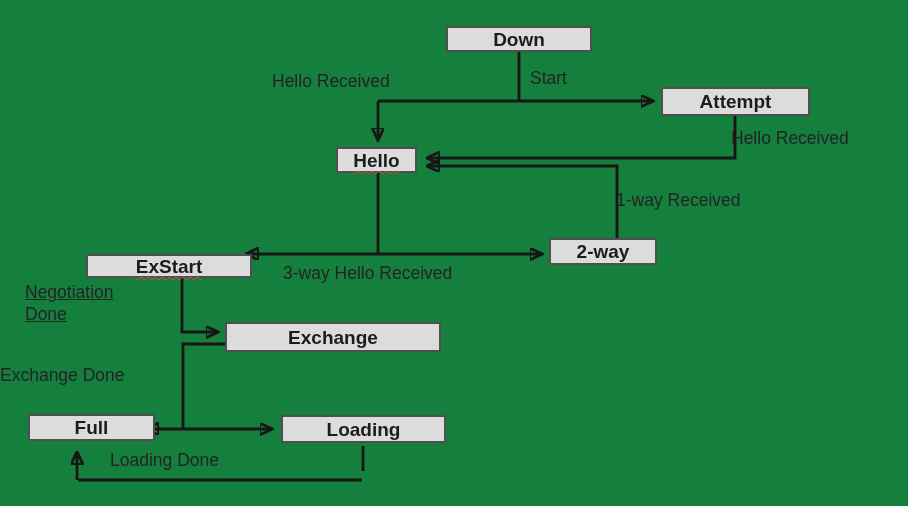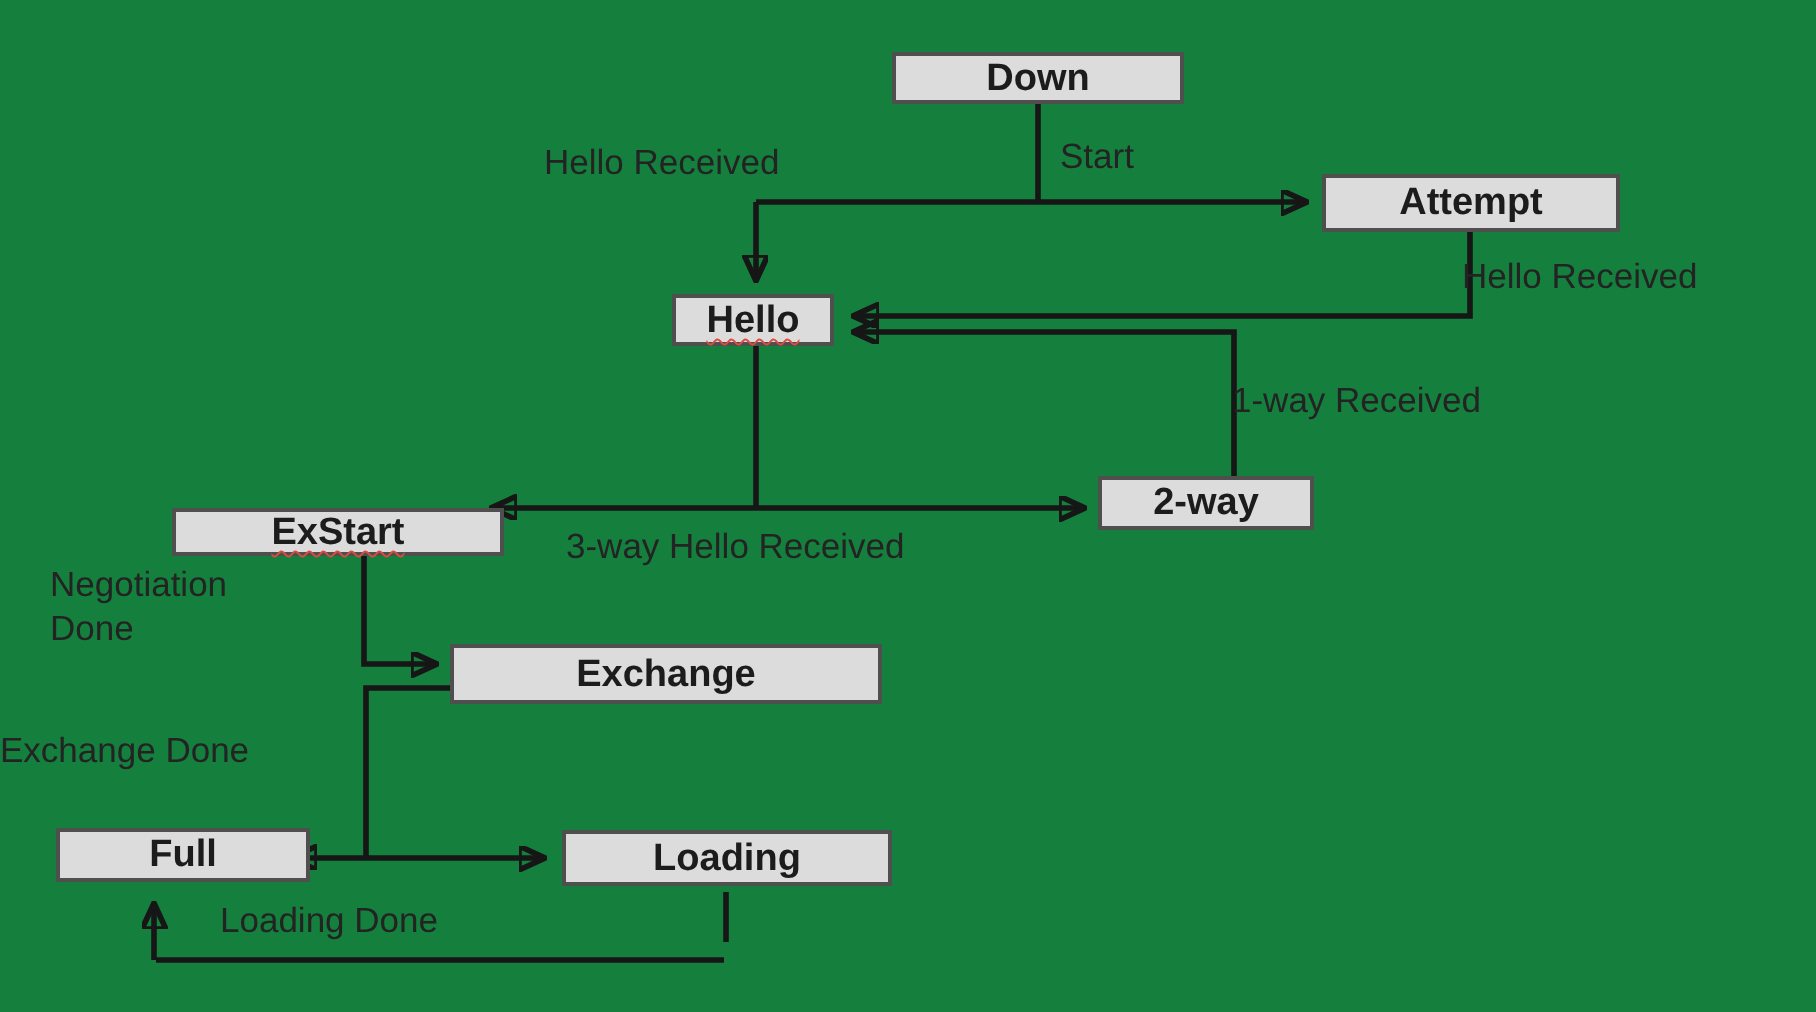--- a/index.html
+++ b/index.html
@@ -123,19 +123,19 @@
   <div class="edge-label" style="left:272px; top:71px; width:180px;">Hello Received</div>
 
   <div class="edge-label" style="left:530px; top:68px; width:60px;">Start</div>
 
   <div class="edge-label" style="left:731px; top:128px; width:180px;">Hello Received</div>
 
   <div class="edge-label" style="left:616px; top:190px; width:180px;">1-way Received</div>
 
   <div class="edge-label" style="left:283px; top:263px; width:220px;">3-way Hello Received</div>
 
-  <div class="edge-label wrap" style="left:25px; top:282px; width:120px;">Negotiation Done</div>
+  <div class="edge-label wrap" style="left:25px; top:282px; width:120px;text-decoration:underline;">Negotiation Done</div>
 
   <div class="edge-label" style="left:110px; top:450px; width:180px;">Loading Done</div>
 
   <div class="edge-label" style="left:0px; top:365px; width:175px;">Exchange Done</div>
 
 </div>
 
 </body></html>

